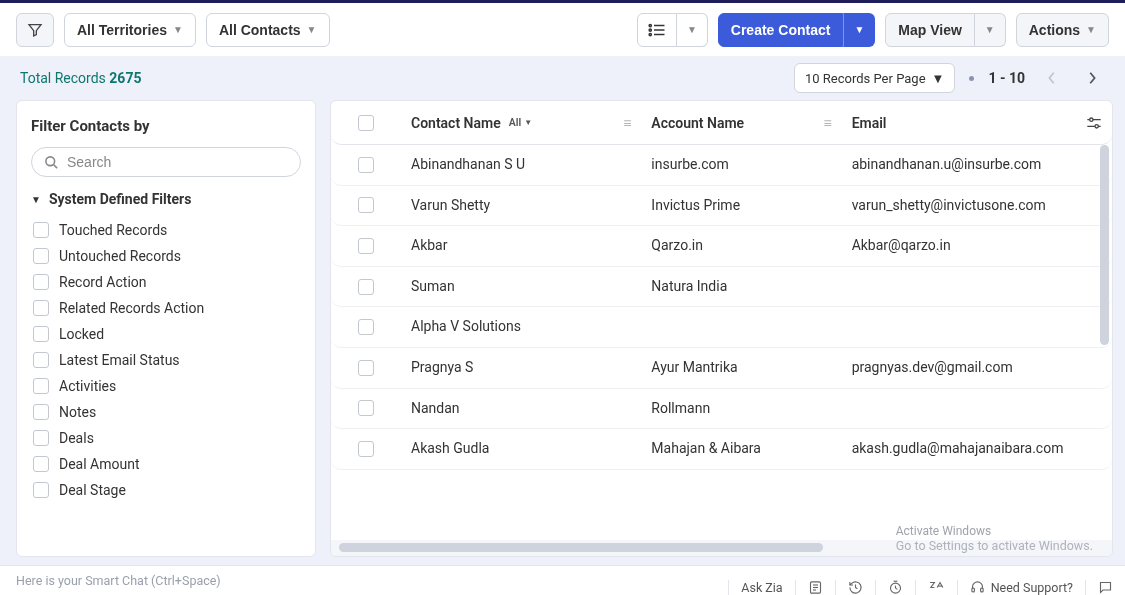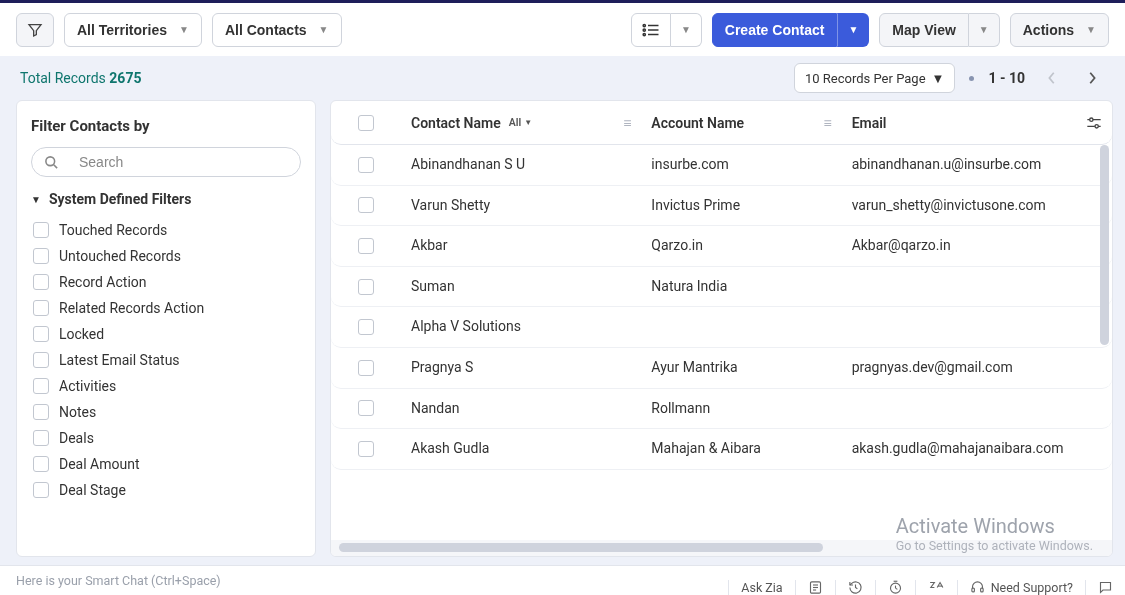--- a/index.html
+++ b/index.html
@@ -17,21 +17,21 @@
     display: flex;
     align-items: center;
     padding: 8px 16px;
     border-top: 3px solid #1e1e5a;
     gap: 10px;
     height: 56px;
   }
   .btn {
     display: inline-flex;
     align-items: center;
-    gap: 12px;
+    gap: 6px;
     padding: 6px 12px;
     background: #fff;
     border: 1px solid #d0d4dc;
     border-radius: 6px;
     cursor: pointer;
     font-size: 14px;
     font-weight: 600;
     color: #333;
     height: 34px;
   }
@@ -106,21 +106,21 @@
     overflow-y:auto;
     flex-shrink:0;
   }
   .sidebar h4 { font-size:15px; font-weight:700; margin-bottom:12px; }
   .search-wrap {
     display:flex; align-items:center; gap:8px;
     border:1px solid #d0d4dc; border-radius:18px;
     padding:6px 12px; margin-bottom:14px;
     color:#777;
   }
-  .search-wrap input { border:none; outline:none; flex:1; font-size:14px; color:#333;margin-left:12px; }
+  .search-wrap input { border:none; outline:none; flex:1; font-size:14px; color:#333; }
   .search-wrap input::placeholder { color:#888; }
   .section-title {
     display:flex; align-items:center; gap:8px;
     font-weight:700; font-size:14px; margin:6px 0 10px 0;
     cursor:pointer;
   }
   .section-title .tri { font-size:10px; color:#333; }
   .filter-item {
     display:flex; align-items:center; gap:10px;
     padding:5px 2px; font-size:14px; color:#333;
@@ -201,21 +201,21 @@
   .footer-btns { display:flex; align-items:flex-end; height:100%; }
   .fbtn {
     border-left:1px solid #e2e5ec;
     padding:0 12px; display:inline-flex; align-items:center; gap:6px;
     color:#555; cursor:pointer;
   }
   .watermark {
     position:absolute; right:32px; bottom:42px;
     color:#b0b5be; pointer-events:none; text-align:left;
   }
-  .watermark .t1 { font-size:20px; font-weight:400; color:#9ea3ac; }
+  .watermark .t1 { font-size:12px; font-weight:400; color:#9ea3ac; }
   .watermark .t2 { font-size:12.5px; color:#aeb2bb; }
 
   svg { display:block; }
 </style>
 </head>
 <body>
 
 <div class="topbar">
   <div class="filter-icon-btn">
     <svg width="16" height="16" viewBox="0 0 24 24" fill="none" stroke="#444" stroke-width="2">

